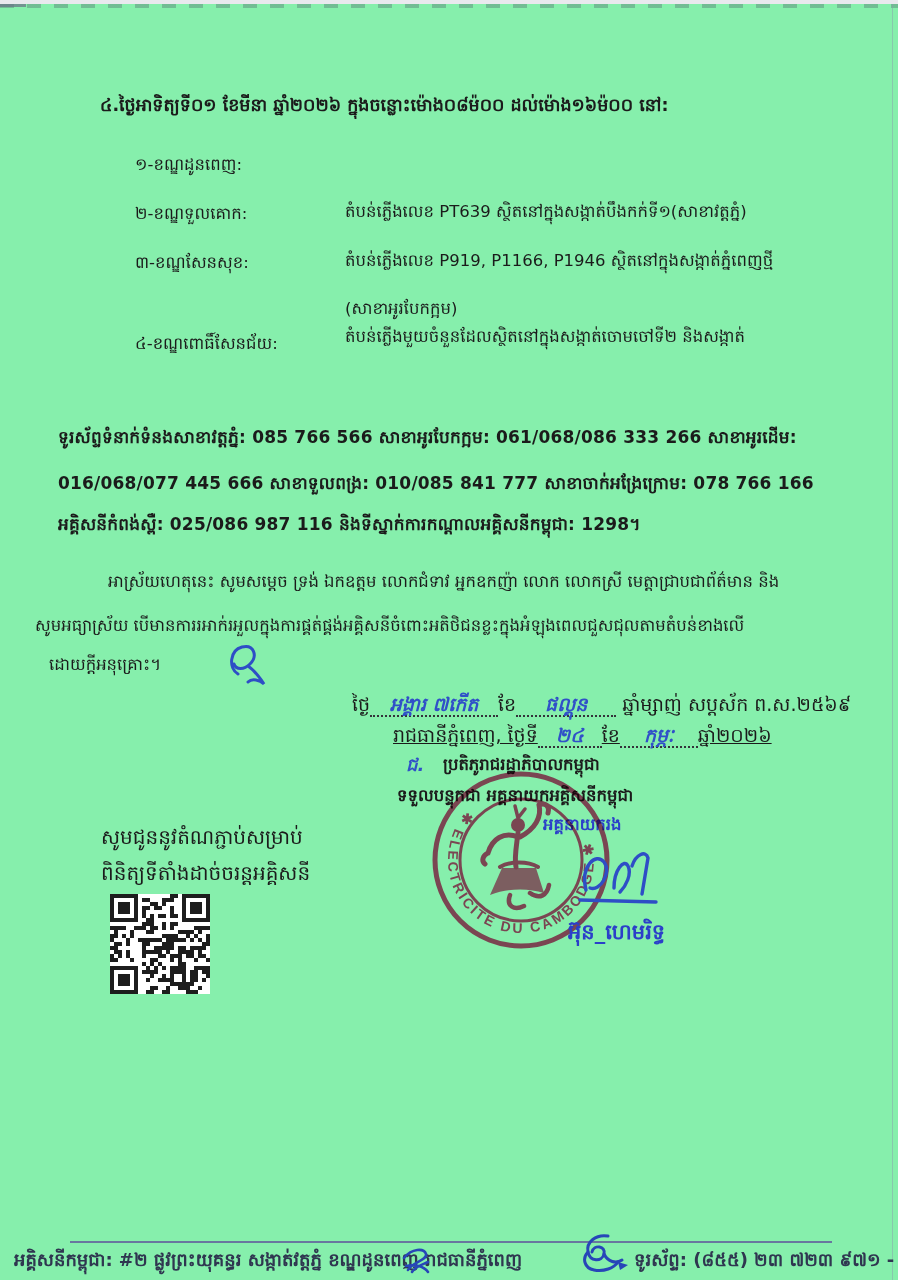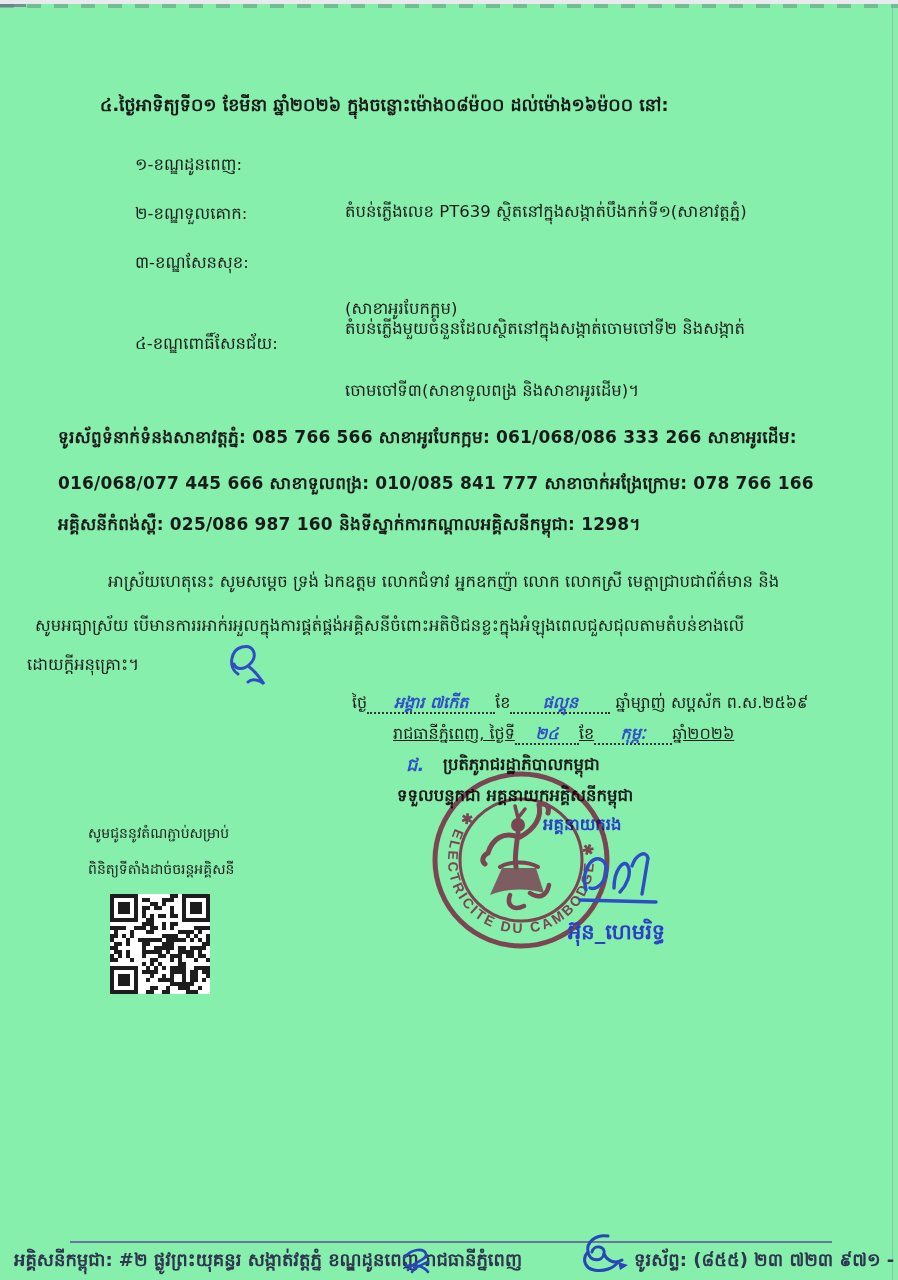--- a/index.html
+++ b/index.html
@@ -20,28 +20,28 @@
     position:absolute;top:0;left:0;width:100%;height:4px;opacity:.28;
     background:repeating-linear-gradient(90deg,#3c3c55 0 14px,transparent 14px 27px);
   }
   .scan-right{position:absolute;top:0;right:5px;width:1px;height:100%;background:rgba(140,150,175,.45);}
   .scan-corner{position:absolute;top:0;left:0;width:26px;height:3px;background:#6a6f86;opacity:.7;}
   .heading{font-size:17.5px;}
   .district-label{left:135px;font-size:16.5px;}
   .district-value{left:345px;font-size:16.5px;}
   .contact{left:58px;font-size:17px;font-weight:700;letter-spacing:.2px;}
   .para{font-size:16.5px;}
-  .dateline{font-size:16px;}
+  .dateline{font-size:19px;}
   .fill{
     display:inline-block;min-width:86px;text-align:center;
     border-bottom:2px dotted #33333a;padding:0 4px;line-height:1.1;
   }
   .sigblock{font-size:16.5px;font-weight:700;}
   .stamp{position:absolute;mix-blend-mode:multiply;opacity:.92;}
-  .qr-caption{font-size:14px;left:88px;}
+  .qr-caption{font-size:20px;left:101px;}
   .footer-rule{position:absolute;left:70px;top:1237px;width:762px;height:2px;background:#68779f;}
   .footer-text{font-size:18px;color:#2f3650;font-weight:700;}
   svg{position:absolute;overflow:visible;}
 </style>
 </head>
 <body>
 
 <div class="page">
 
   <div class="scan-top"></div>
@@ -49,33 +49,33 @@
   <div class="scan-right"></div>
 
   <div class="line heading b" style="left:100px;top:90px;">៤.ថ្ងៃអាទិត្យទី០១ ខែមីនា ឆ្នាំ២០២៦ ក្នុងចន្លោះម៉ោង០៨ម៉០០ ដល់ម៉ោង១៦ម៉០០ នៅ:</div>
 
   <div class="line district-label" style="top:150px;">១-ខណ្ឌដូនពេញ:</div>
 
   <div class="line district-label" style="top:199px;">២-ខណ្ឌទួលគោក:</div>
   <div class="line district-value" style="top:197px;">តំបន់ភ្លើងលេខ PT639 ស្ថិតនៅក្នុងសង្កាត់បឹងកក់ទី១(សាខាវត្តភ្នំ)</div>
 
   <div class="line district-label" style="top:248px;">៣-ខណ្ឌសែនសុខ:</div>
+  <div class="line district-value" style="top:246px;">តំបន់ភ្លើងលេខ  P919, P1166, P1946  ស្ថិតនៅក្នុងសង្កាត់ភ្នំពេញថ្មី</div>
   <div class="line district-value" style="top:294px;">(សាខាអូរបែកក្អម)</div>
 
   <div class="line district-label" style="top:329px;">៤-ខណ្ឌពោធិ៍សែនជ័យ:</div>
-  <div class="line district-value" style="top:314px;">តំបន់ភ្លើងមួយចំនួនដែលស្ថិតនៅក្នុងសង្កាត់ចោមចៅទី២   និងសង្កាត់</div>
-  <div class="line district-value" style="top:376px;">ចោមចៅទី៣(សាខាទួលពង្រ និងសាខាអូរដើម)។</div>
+  <div class="line district-value" style="top:322px;">តំបន់ភ្លើងមួយចំនួនដែលស្ថិតនៅក្នុងសង្កាត់ចោមចៅទី២   និងសង្កាត់</div>
 
   <div class="line contact" style="top:422px;">ទូរស័ព្ទទំនាក់ទំនងសាខាវត្តភ្នំ:  085 766 566  សាខាអូរបែកក្អម:  061/068/086 333 266  សាខាអូរដើម:</div>
   <div class="line contact" style="top:468px;">016/068/077 445 666   សាខាទួលពង្រ:  010/085 841 777  សាខាចាក់អង្រែក្រោម:   078 766 166</div>
-  <div class="line contact" style="top:509px;">អគ្គិសនីកំពង់ស្ពឺ:  025/086 987 160  និងទីស្នាក់ការកណ្ដាលអគ្គិសនីកម្ពុជា: 1298។</div>
+  <div class="line contact" style="top:509px;">អគ្គិសនីកំពង់ស្ពឺ:  025/086 987 116  និងទីស្នាក់ការកណ្ដាលអគ្គិសនីកម្ពុជា: 1298។</div>
 
   <div class="line para" style="left:35px;top:611px;">សូមអធ្យាស្រ័យ បើមានការរអាក់រអួលក្នុងការផ្គត់ផ្គង់អគ្គិសនីចំពោះអតិថិជនខ្លះក្នុងអំឡុងពេលជួសជុលតាមតំបន់ខាងលើ</div>
   <div class="line para" style="left:108px;top:567px;">អាស្រ័យហេតុនេះ  សូមសម្ដេច ទ្រង់ ឯកឧត្ដម លោកជំទាវ អ្នកឧកញ៉ា លោក  លោកស្រី  មេត្តាជ្រាបជាព័ត៌មាន និង</div>
-  <div class="line para" style="left:27px;top:650px;">ដោយក្ដីអនុគ្រោះ។</div>
+  <div class="line para" style="left:49px;top:650px;">ដោយក្ដីអនុគ្រោះ។</div>
 
   <svg style="left:224px;top:636px;" width="46" height="50" viewBox="0 0 46 50">
     <path d="M14,34 C4,28 6,10 18,7 C30,4 34,16 26,24 C20,30 12,30 10,24 M24,26 C30,30 36,38 40,44 C36,40 28,38 24,42" fill="none" stroke="#2e4ec6" stroke-width="3" stroke-linecap="round"></path>
   </svg>
 
   <div class="line dateline" style="left:352px;top:688px;">
     <span>ថ្ងៃ</span><span class="fill hw" style="min-width:120px;">អង្គារ ៧កើត</span><span>ខែ</span><span class="fill hw" style="min-width:92px;">ផល្គុន</span> <span>ឆ្នាំម្សាញ់ សប្តស័ក ព.ស.២៥៦៩</span>
   </div>
   <div class="line dateline" style="left:393px;top:719px;text-decoration:underline;">
     <span>រាជធានីភ្នំពេញ, ថ្ងៃទី</span><span class="fill hw" style="min-width:56px;">២៤</span><span>ខែ</span><span class="fill hw" style="min-width:70px;">កុម្ភៈ</span><span>ឆ្នាំ២០២៦</span>

